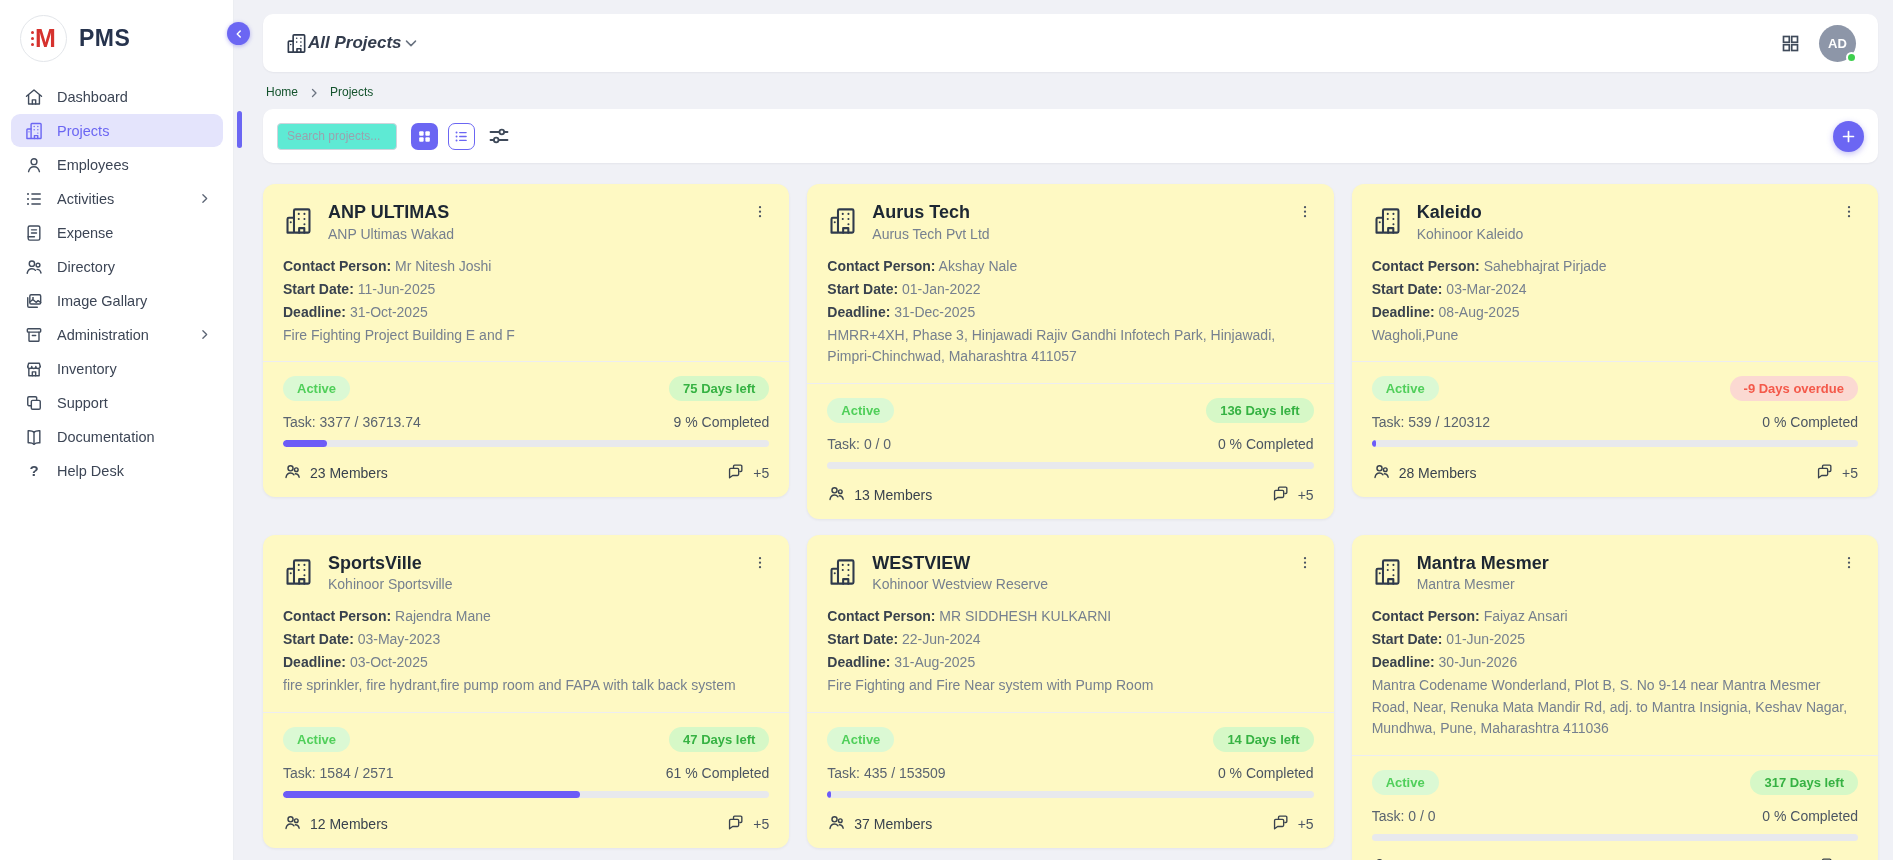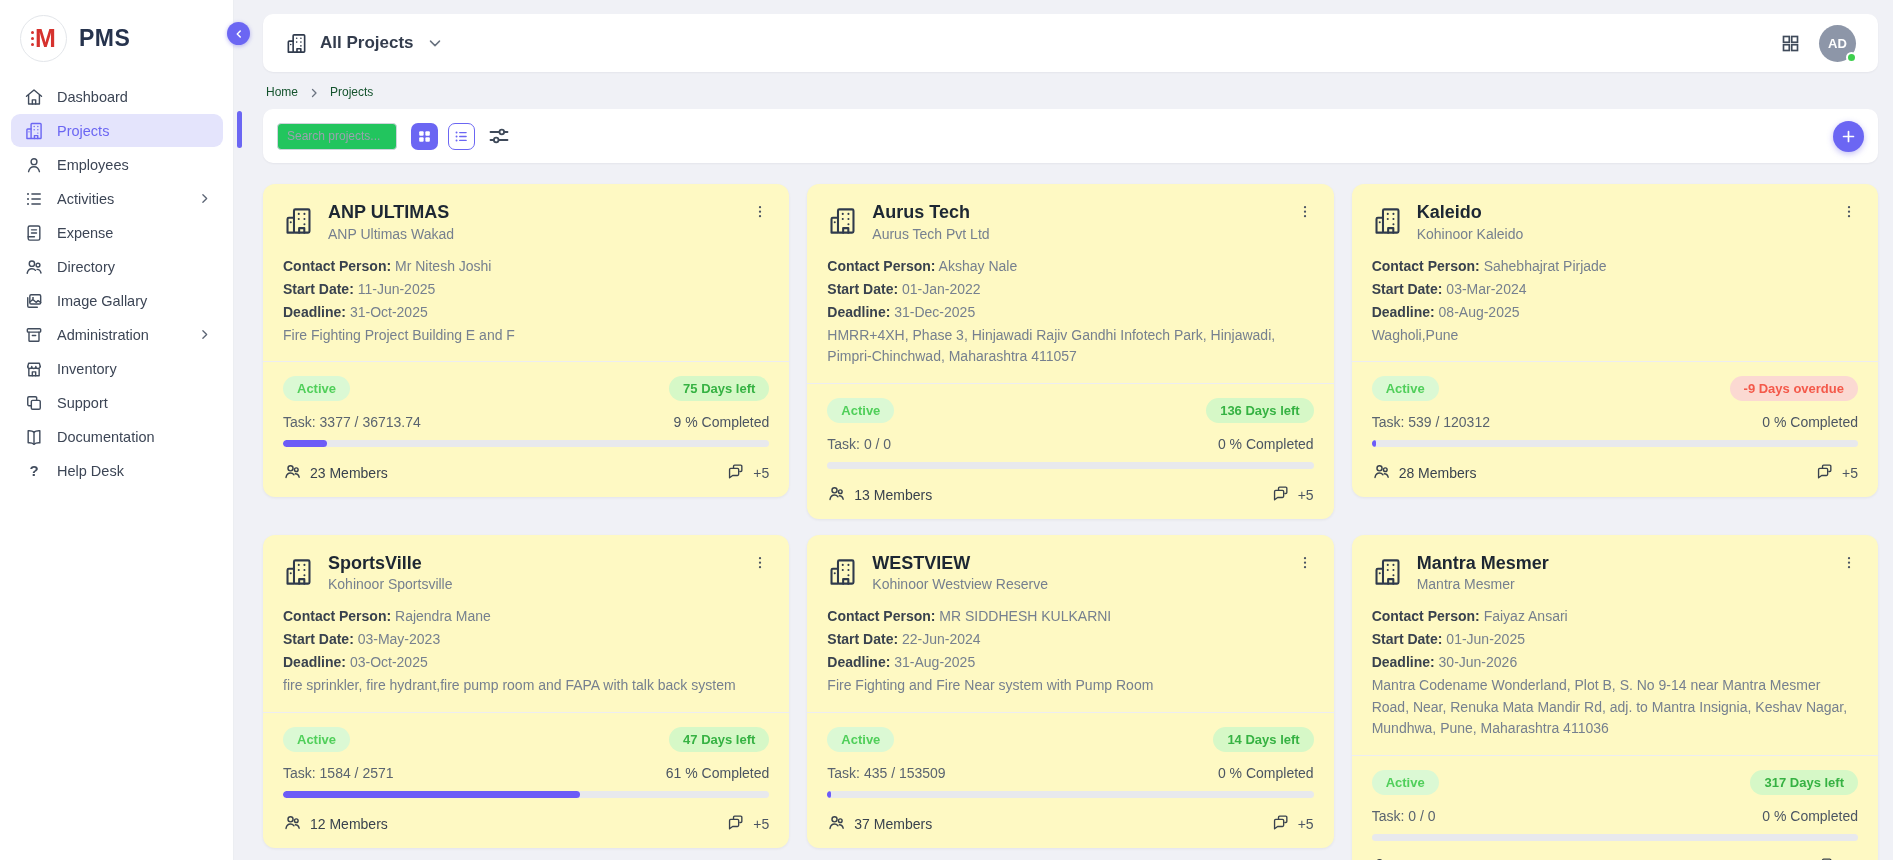--- a/index.html
+++ b/index.html
@@ -45,41 +45,41 @@
   .active-indicator {
     position:absolute; left:237px; top:111px; width:5px; height:37px; border-radius:4px;
     background:var(--accent,#6b66f3); z-index:4;
   }
   
   .main { position:absolute; left:234px; top:0; width:1659px; height:860px; padding:14px 15px 0 29px; }
   .panel {
     background:#fff; border-radius:10px; box-shadow:0 1px 2px rgba(16,24,40,.05);
   }
   .top-header { height:58px; display:flex; align-items:center; padding:0 22px; }
-  .header-left { display:flex; align-items:center; gap:12px; cursor:pointer; }
+  .header-left { display:flex; align-items:center; cursor:pointer;font-style:italic; }
   .header-building { width:23px; height:23px; color:#2f3a4c; }
   .header-building svg { width:100%; height:100%; }
   .header-title { font-size:17px; font-weight:600; color:#333c4d; }
   .header-caret { width:18px; height:18px; color:#6a7380; display:flex; }
   .header-right { margin-left:auto; display:flex; align-items:center; gap:18px; }
   .apps-icon { width:21px; height:21px; color:#3f4a5a; cursor:pointer; }
   .apps-icon svg { width:100%; height:100%; }
   .avatar { position:relative; width:37px; height:37px; border-radius:50%; background:#8d96a8; color:#fff;
     display:flex; align-items:center; justify-content:center; font-size:13px; font-weight:700; cursor:pointer; }
   .avatar .status-dot { position:absolute; right:-1px; bottom:-1px; width:11px; height:11px; border-radius:50%;
     background:#3ecf4e; border:2px solid #fff; }
   .breadcrumb { display:flex; align-items:flex-end; gap:10px; margin:13px 0 10px 3px; font-size:12px; color:#14532d; }
   .crumb { cursor:pointer; }
   .crumb-sep { color:#6a7380; display:flex; width:12px; height:12px; }
   .crumb-sep svg{ width:100%; height:100%; }
   
   .toolbar { height:54px; display:flex; align-items:center; gap:10px; padding:0 14px; }
   .search-input {
     width:120px; height:27px; border:1px solid #cfd4dc; border-radius:4px; padding:0 9px;
-    font-size:12px; color:#3c4555; outline:none; font-family:"Liberation Sans", sans-serif; background:#22c55e;
+    font-size:12px; color:#3c4555; outline:none; font-family:"Liberation Sans", sans-serif; background:#5eead4;
   }
   .search-input::placeholder { color:#9aa2ae; }
   .view-btn { width:27px; height:27px; border-radius:7px; display:flex; align-items:center; justify-content:center; cursor:pointer; border:none; background:transparent; }
   .view-btn.grid { background:var(--accent,#6b66f3); color:#fff; margin-left:4px; }
   .view-btn.list { background:#fff; border:1.5px solid var(--accent,#6b66f3); color:var(--accent,#6b66f3); }
   .view-btn svg { width:17px; height:17px; }
   .filter-btn { width:24px; height:24px; color:#3f4a5a; background:none; border:none; cursor:pointer; padding:0; margin-left:2px; }
   .filter-btn svg { width:100%; height:100%; }
   .add-btn {
     margin-left:auto; width:31px; height:31px; border-radius:50%; background:var(--accent,#6b66f3);

